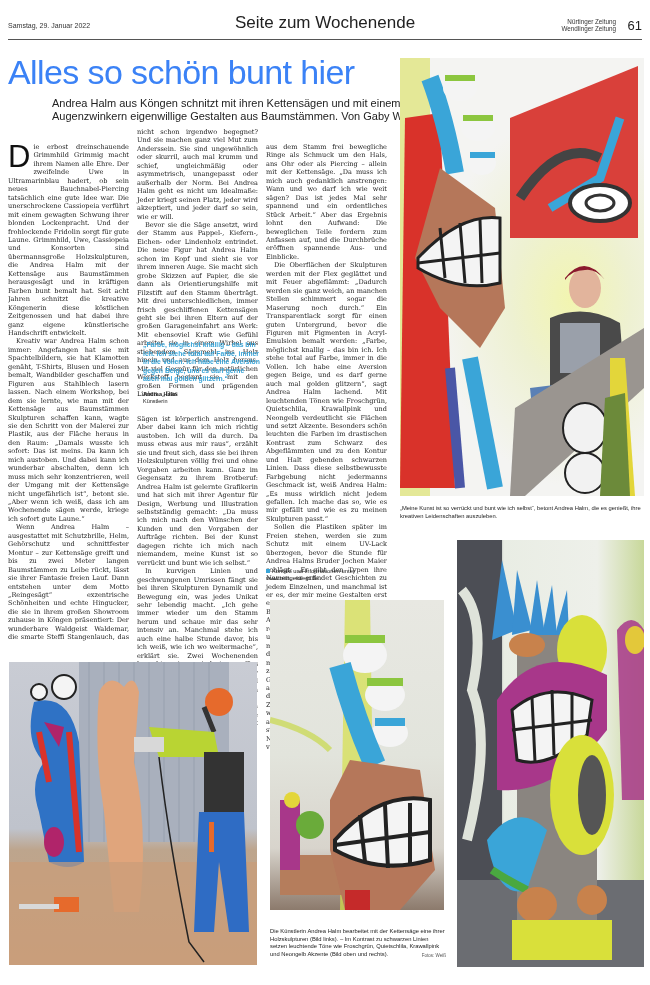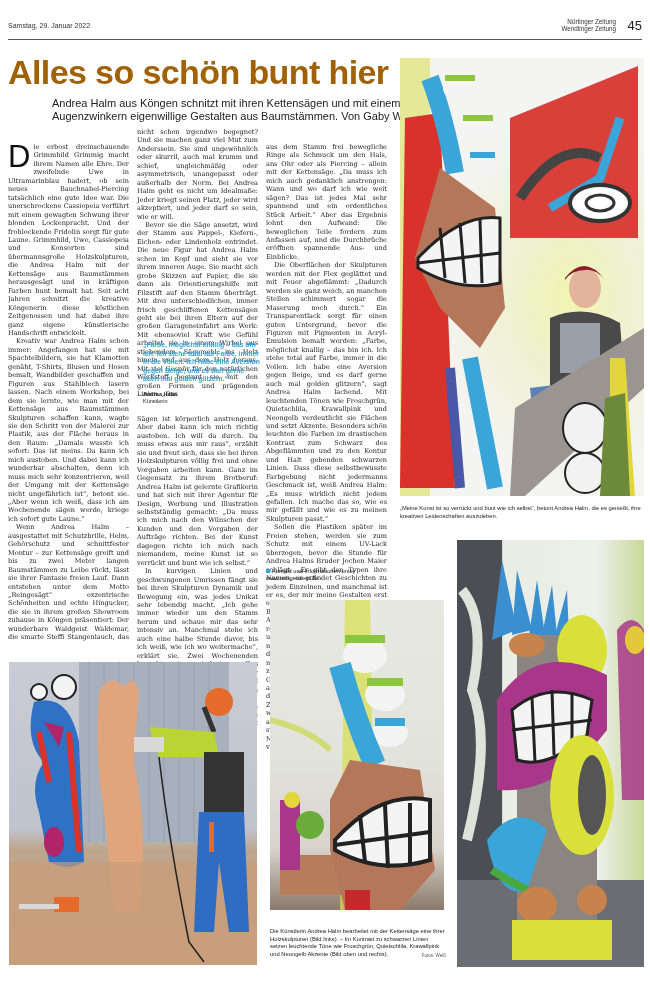--- a/index.html
+++ b/index.html
@@ -5,21 +5,21 @@
     * { box-sizing: border-box; margin: 0; padding: 0; }
     html, body { width: 650px; height: 985px; background: #ffffff; overflow: hidden; }
     body { position: relative; font-family: "DejaVu Serif", serif; color: #1a1a1a; }
 
     .header { position: absolute; left: 8px; top: 0; width: 634px; height: 40px; border-bottom: 1px solid #555; }
     .header .date { position: absolute; left: 0; top: 22px; font-family: "Liberation Sans", sans-serif; font-size: 7px; color: #333; }
     .header .section { position: absolute; left: 0; right: 0; top: 13px; text-align: center; font-family: "Liberation Sans", sans-serif; font-size: 17px; color: #222; }
     .header .paper { position: absolute; right: 26px; top: 18px; text-align: right; font-family: "Liberation Sans", sans-serif; font-size: 6.3px; line-height: 7.3px; color: #333; }
     .header .pnum { position: absolute; right: 0; top: 18px; font-family: "Liberation Sans", sans-serif; font-size: 13px; color: #222; }
 
-    .headline { position: absolute; left: 8px; top: 53px; font-family: "Liberation Sans", sans-serif; font-size: 34px; font-weight: 700; letter-spacing: -0.6px; color: #a16207; line-height: 38px; }
+    .headline { position: absolute; left: 8px; top: 53px; font-family: "Liberation Sans", sans-serif; font-size: 34px; font-weight: 400; letter-spacing: -0.6px; color: #3b82f6; line-height: 38px; }
     .teaser { position: absolute; left: 8px; top: 97px; width: 385px; font-family: "Liberation Sans", sans-serif; font-size: 11px; line-height: 12.5px; color: #222; margin-left: 44px; }
 
     .col { position: absolute; font-size: 6.55px; line-height: 8.45px; text-align: justify; hyphens: auto; color: #222; }
     .col p { text-indent: 8px; }
     .col p.first { text-indent: 0; }
     .col1 { left: 8px; top: 143px; width: 121px; height: 500px; overflow: hidden; }
     .col2 { left: 137px; top: 128px; width: 121px; }
     .col2b { left: 137px; top: 415px; width: 121px; }
     .col3 { left: 266px; top: 143px; width: 121px; }
 
@@ -49,25 +49,26 @@
     .caption-bottom { left: 270px; top: 928px; width: 176px; }
     .caption-bottom .credit { float: right; font-size: 4.5px; color: #555; margin-top: 1px; }
 
     svg { display: block; }
   </style>
 </head>
 <body>
 
 <div class="header">
   <div class="date">Samstag, 29. Januar 2022</div>
+  <div class="section">Seite zum Wochenende</div>
   <div class="paper">
     <div>Nürtinger Zeitung</div>
     <div>Wendlinger Zeitung</div>
   </div>
-  <div class="pnum">45</div>
+  <div class="pnum">61</div>
 </div>
 
 <h1 class="headline">Alles so schön bunt hier</h1>
 <div class="teaser">Andrea Halm aus Köngen schnitzt mit ihren Kettensägen und mit einem Augenzwinkern eigenwillige Gestalten aus Baumstämmen. Von Gaby Weiß</div>
 
 <div class="col col1">
   <p class="first"><span class="dropcap">D</span><span>ie erbost dreinschauende Grimmhild Grimmig macht ihrem Namen alle Ehre. Der zweifelnde Uwe in Ultramarinblau hadert, ob sein neues Bauchnabel-Piercing tatsächlich eine gute Idee war. Die unerschrockene Cassiopeia verführt mit einem gewagten Schwung ihrer blonden Lockenpracht. Und der frohlockende Fridolin sorgt für gute Laune. Grimmhild, Uwe, Cassiopeia und Konsorten sind übermannsgroße Holzskulpturen, die Andrea Halm mit der Kettensäge aus Baumstämmen herausgesägt und in kräftigen Farben bunt bemalt hat. Seit acht Jahren schnitzt die kreative Köngenerin diese köstlichen Zeitgenossen und hat dabei ihre ganz eigene künstlerische Handschrift entwickelt.</span></p>
   <p>Kreativ war Andrea Halm schon immer: Angefangen hat sie mit Spachtelbildern, sie hat Klamotten genäht, T-Shirts, Blusen und Hosen bemalt, Wandbilder geschaffen und Figuren aus Stahlblech lasern lassen. Nach einem Workshop, bei dem sie lernte, wie man mit der Kettensäge aus Baumstämmen Skulpturen schaffen kann, wagte sie den Schritt von der Malerei zur Plastik, aus der Fläche heraus in den Raum: „Damals wusste ich sofort: Das ist meins. Da kann ich mich austoben. Und dabei kann ich wunderbar abschalten, denn ich muss mich sehr konzentrieren, weil der Umgang mit der Kettensäge nicht ungefährlich ist“, betont sie. „Aber wenn ich weiß, dass ich am Wochenende sägen werde, kriege ich sofort gute Laune.“</p>
   <p>Wenn Andrea Halm – ausgestattet mit Schutzbrille, Helm, Gehörschutz und schnittfester Montur – zur Kettensäge greift und bis zu zwei Meter langen Baumstämmen zu Leibe rückt, lässt sie ihrer Fantasie freien Lauf. Dann entstehen unter dem Motto „Reingesägt“ exzentrische Schönheiten und echte Hingucker, die sie in ihrem großen Showroom zuhause in Köngen präsentiert: Der wunderbare Waldgeist Waldemar, die smarte Steffi Stangenlauch, das Frisuren-Wunder Gianna Tagliatella oder der schräge Samuel – sie alle könnten einem Comic oder Cartoon entstiegen sein.</p>
 

